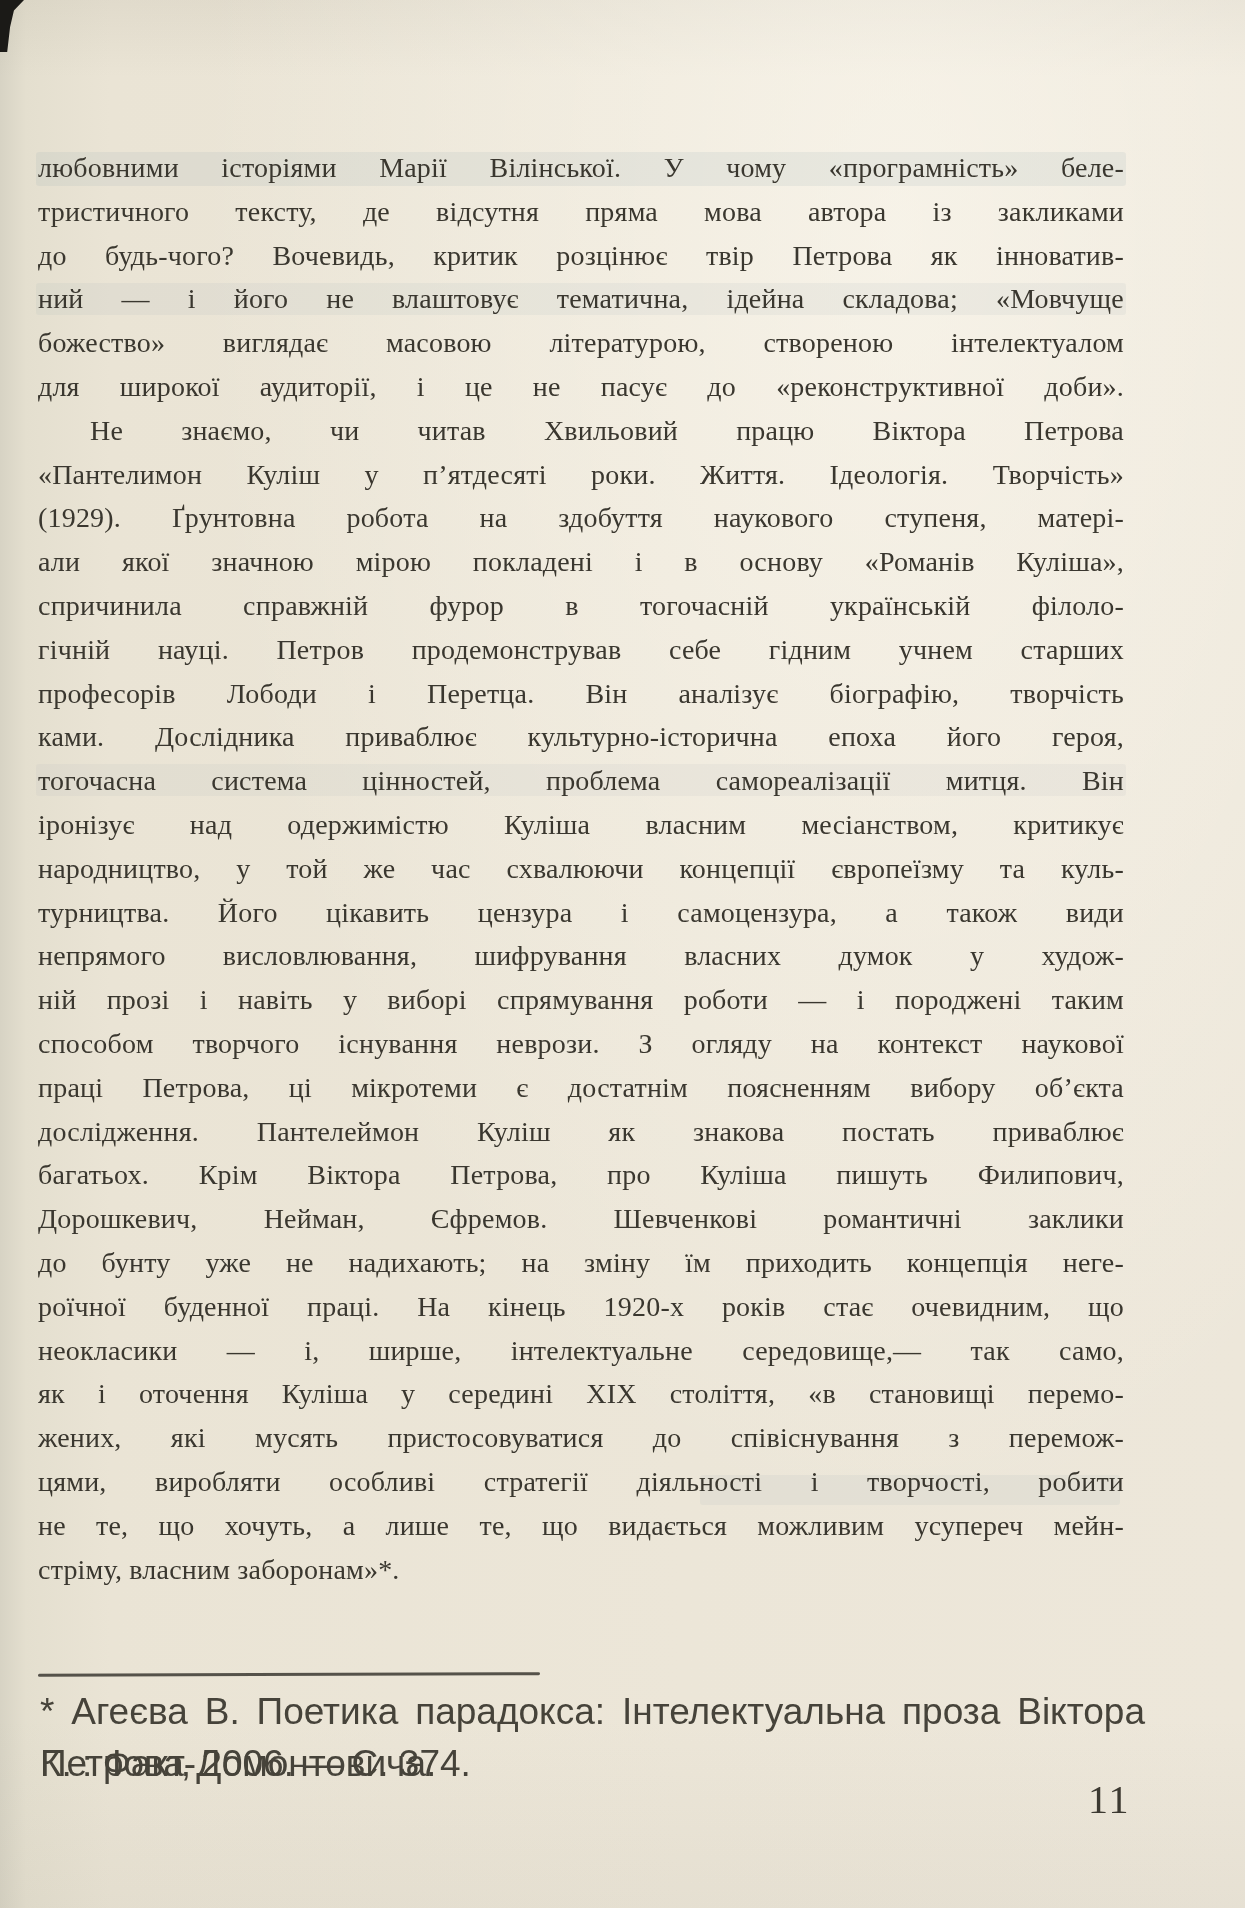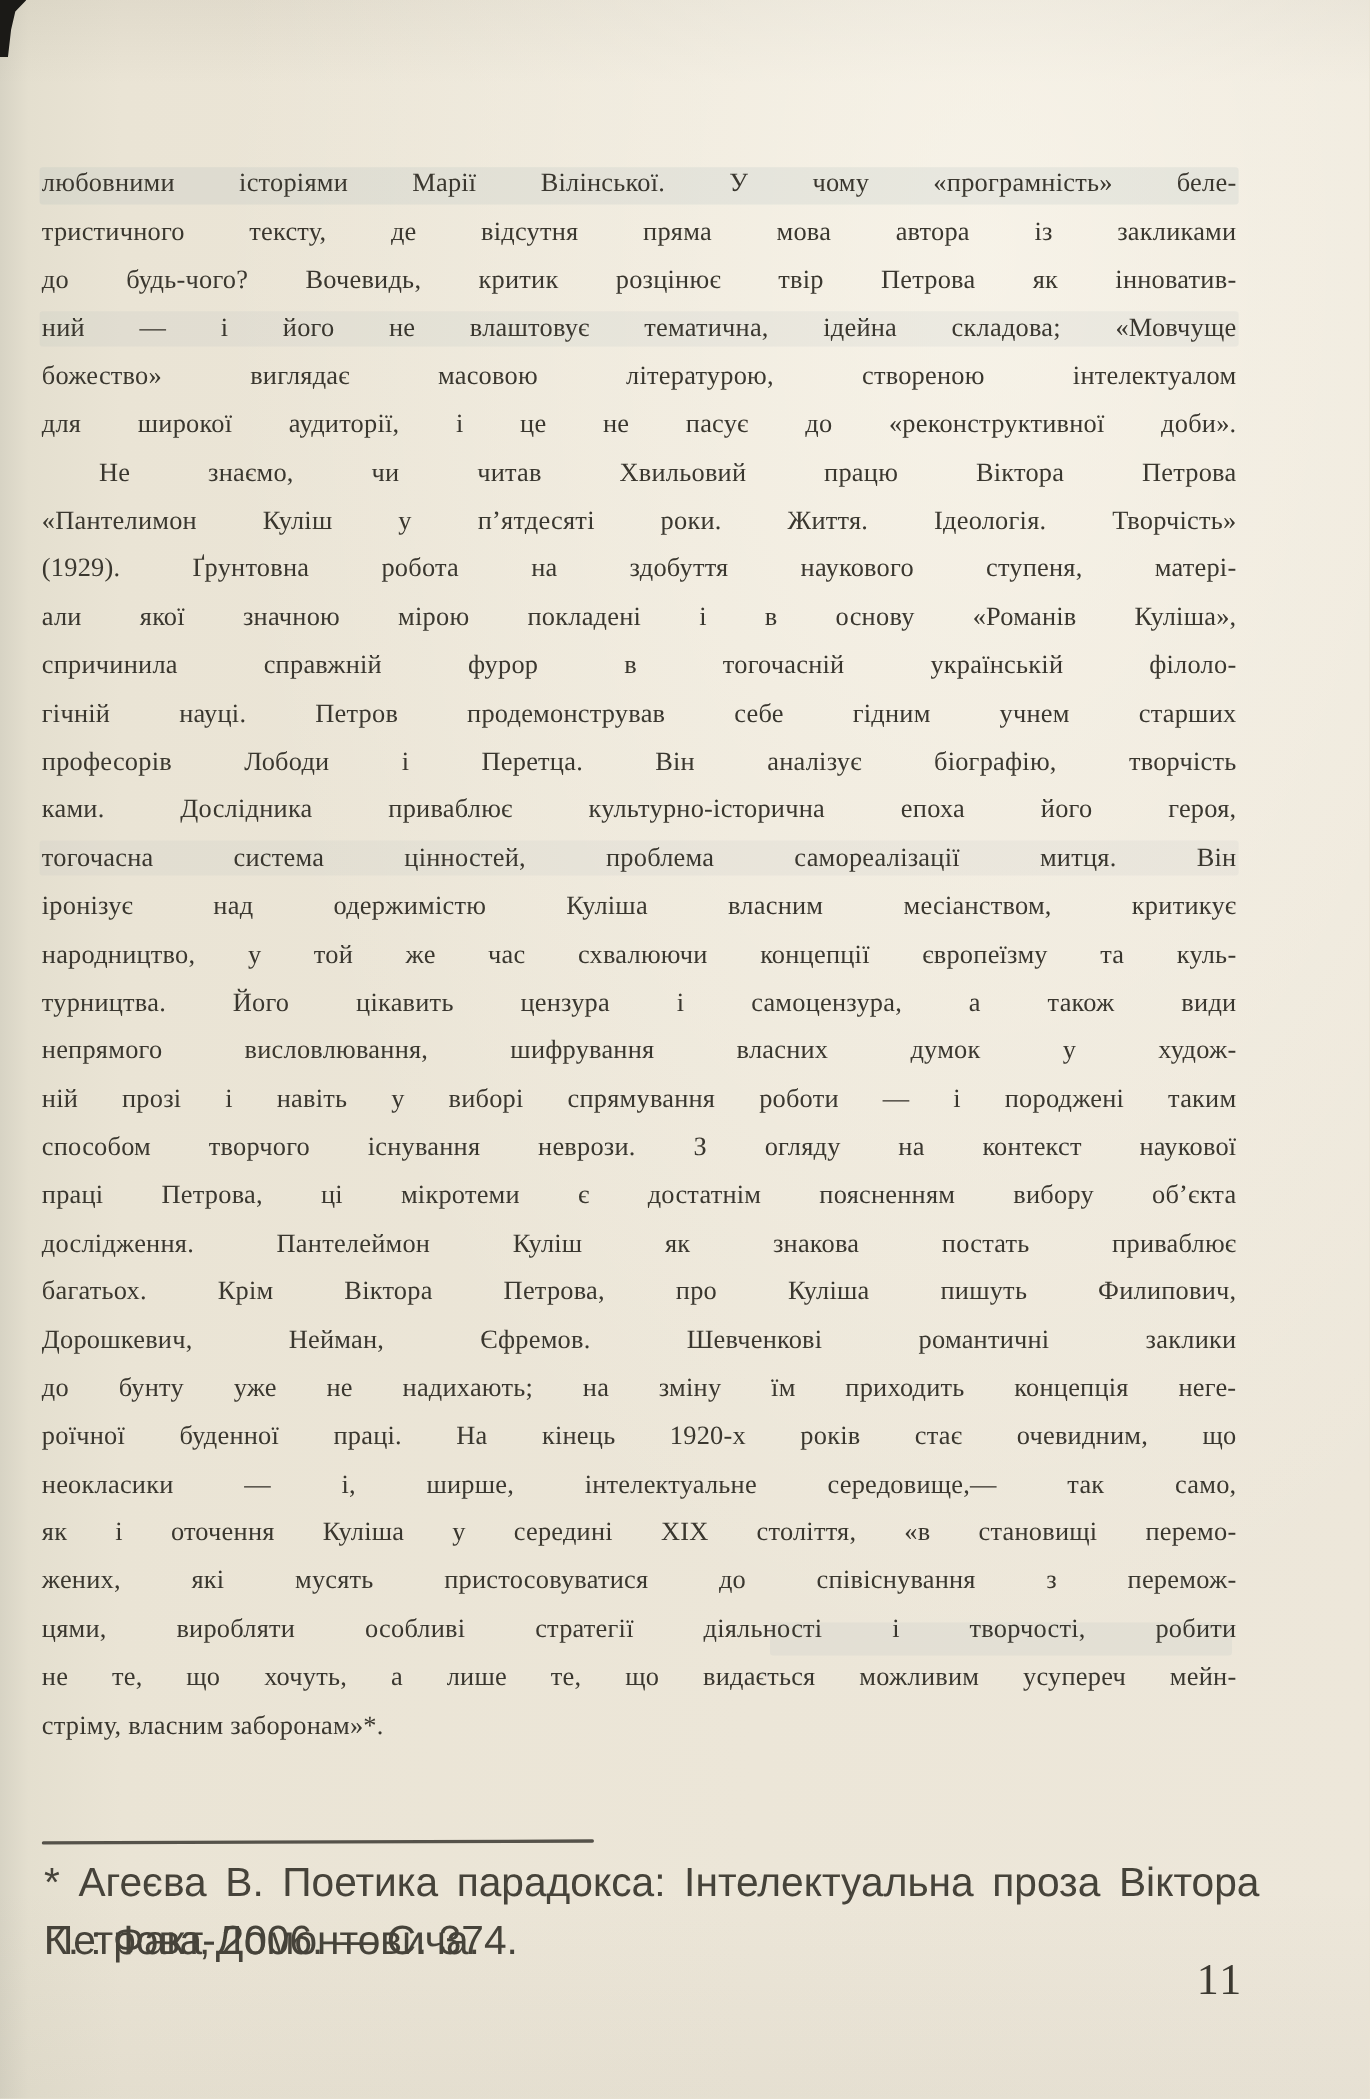--- a/index.html
+++ b/index.html
@@ -41,21 +41,21 @@
     background: #1b1a17;
     clip-path: polygon(0 0, 100% 0, 58% 20%, 42% 52%, 30% 100%, 0 100%);
     filter: blur(0.7px);
   }
   .text-block {
     position: absolute;
     left: 38px;
     top: 146px;
     width: 1086px;
     color: #3a372f;
-    font-size: 24px;
+    font-size: 28px;
   }
   .line {
     height: 43.8px;
     line-height: 43.8px;
     text-align: justify;
     text-align-last: justify;
     letter-spacing: 0.2px;
   }
   .line.indent { text-indent: 52px; }
   .line.end { text-align-last: left; }

